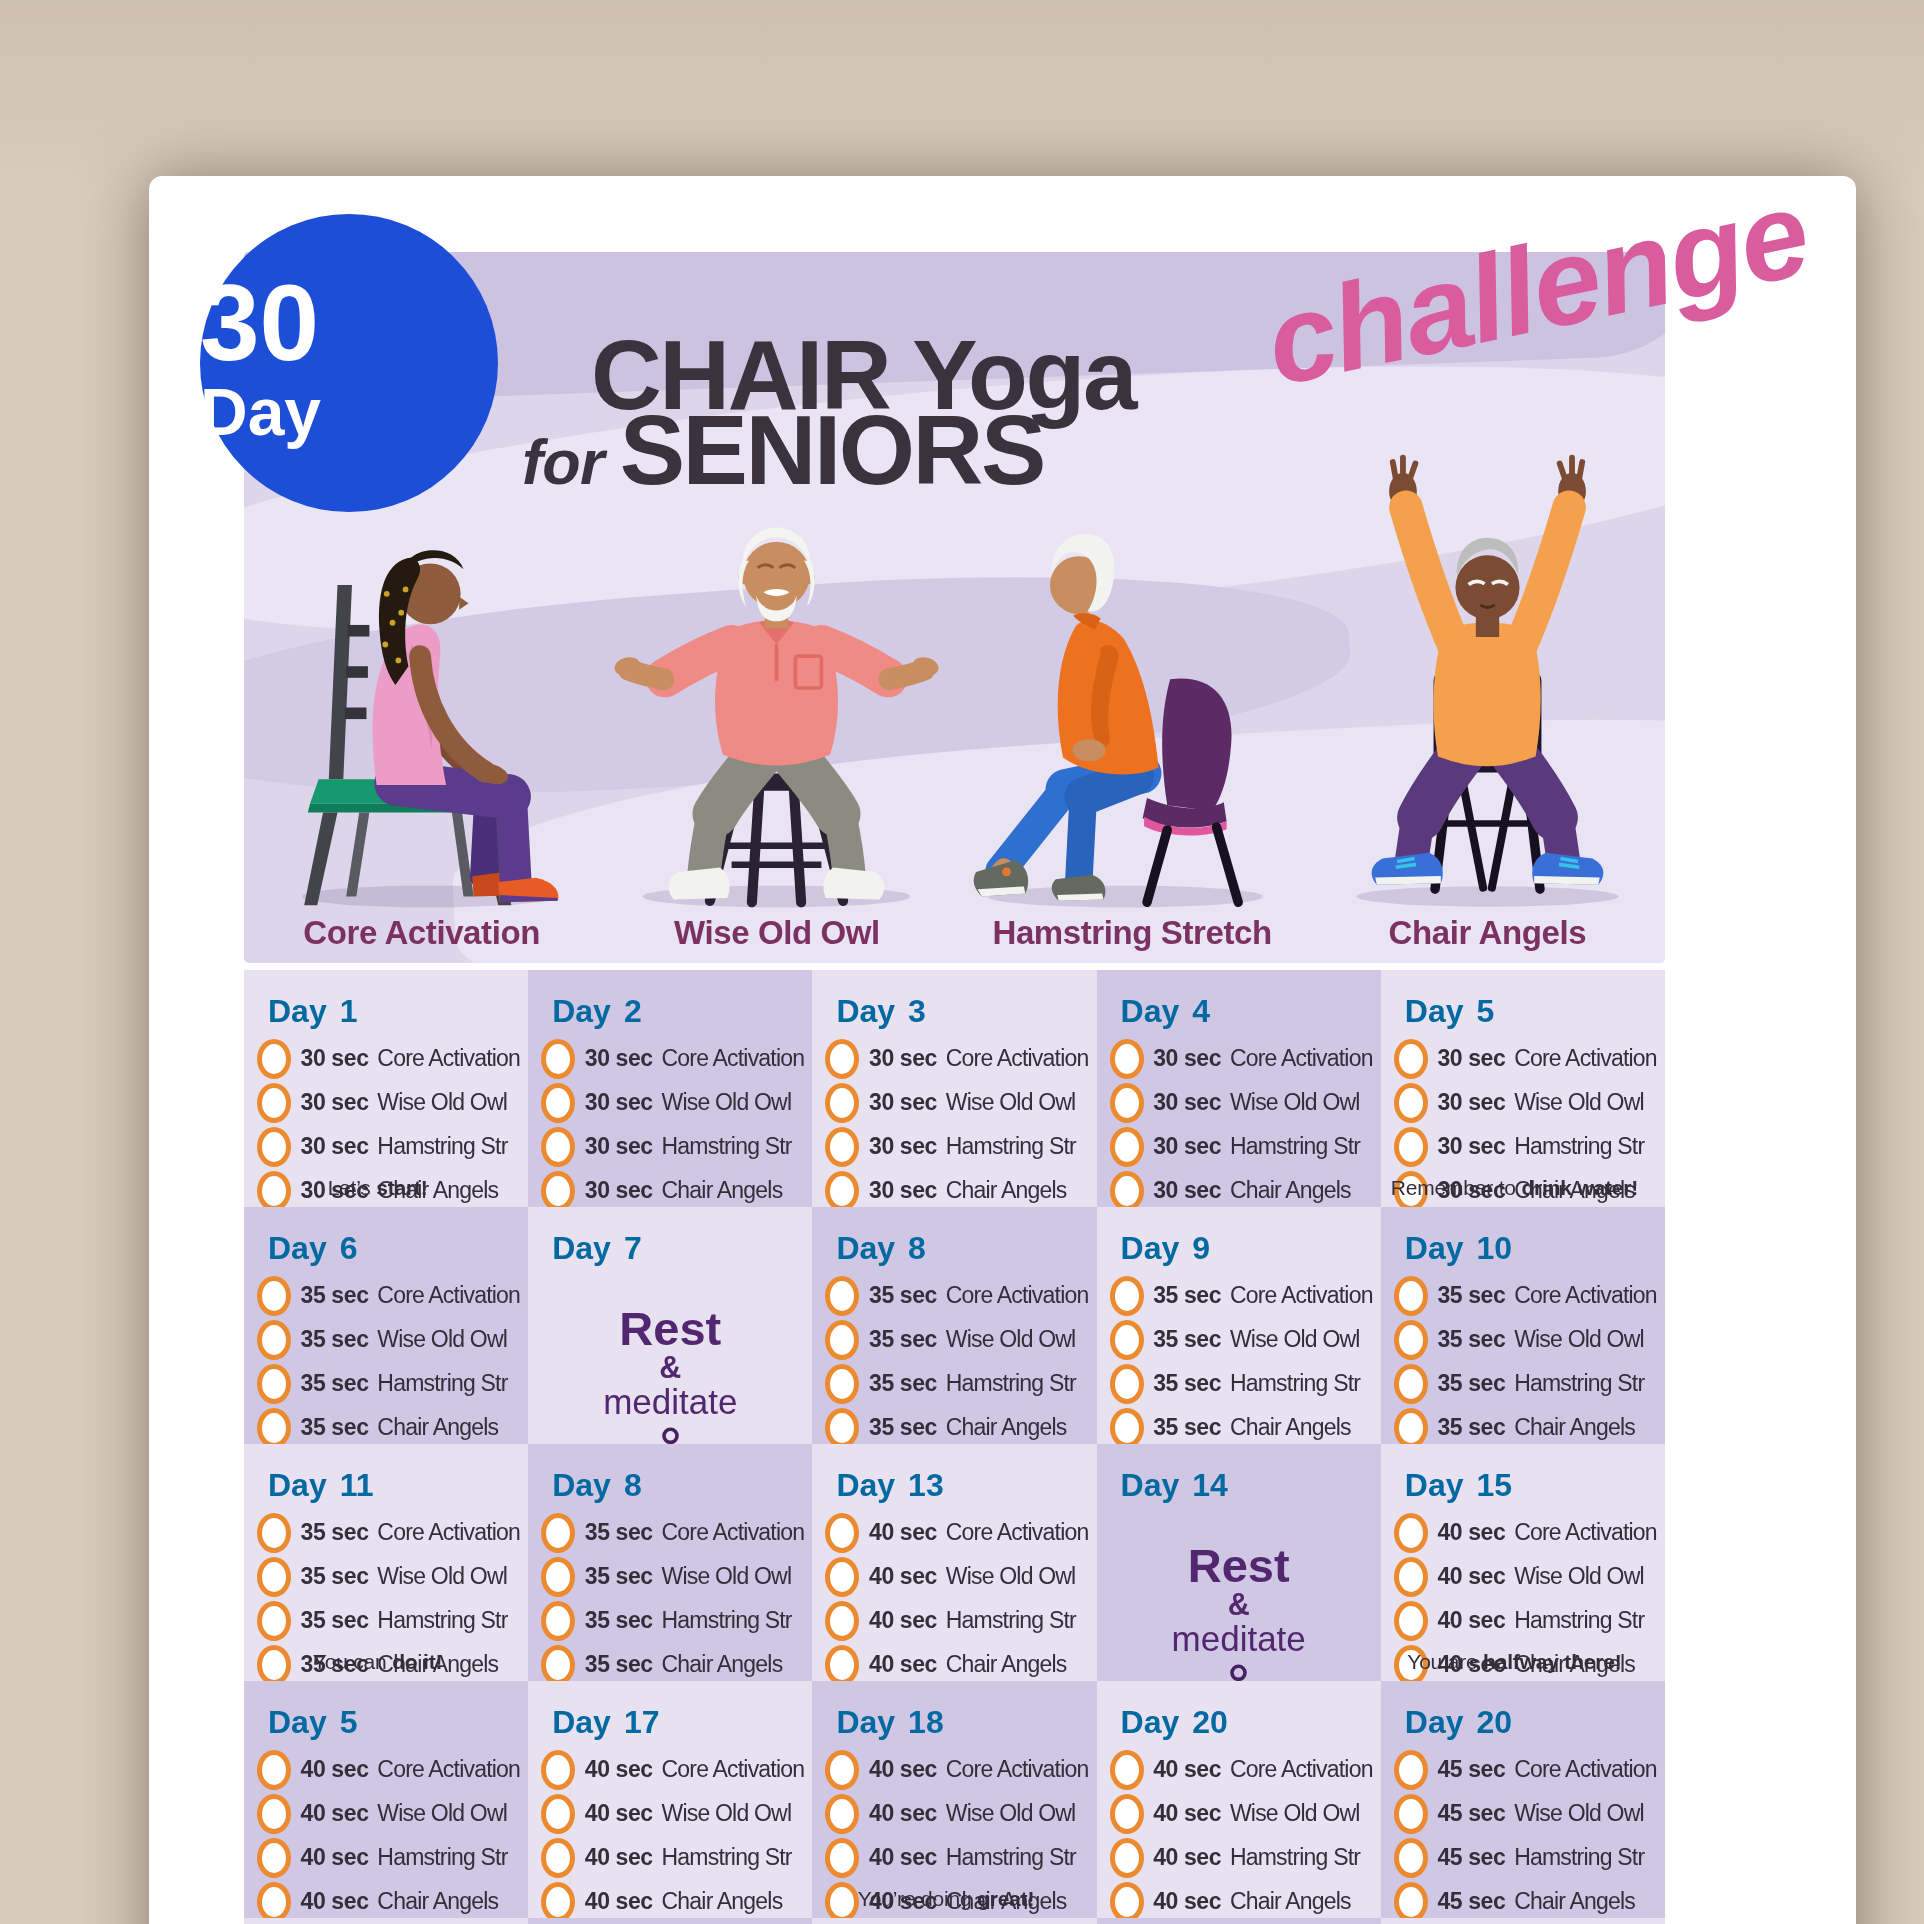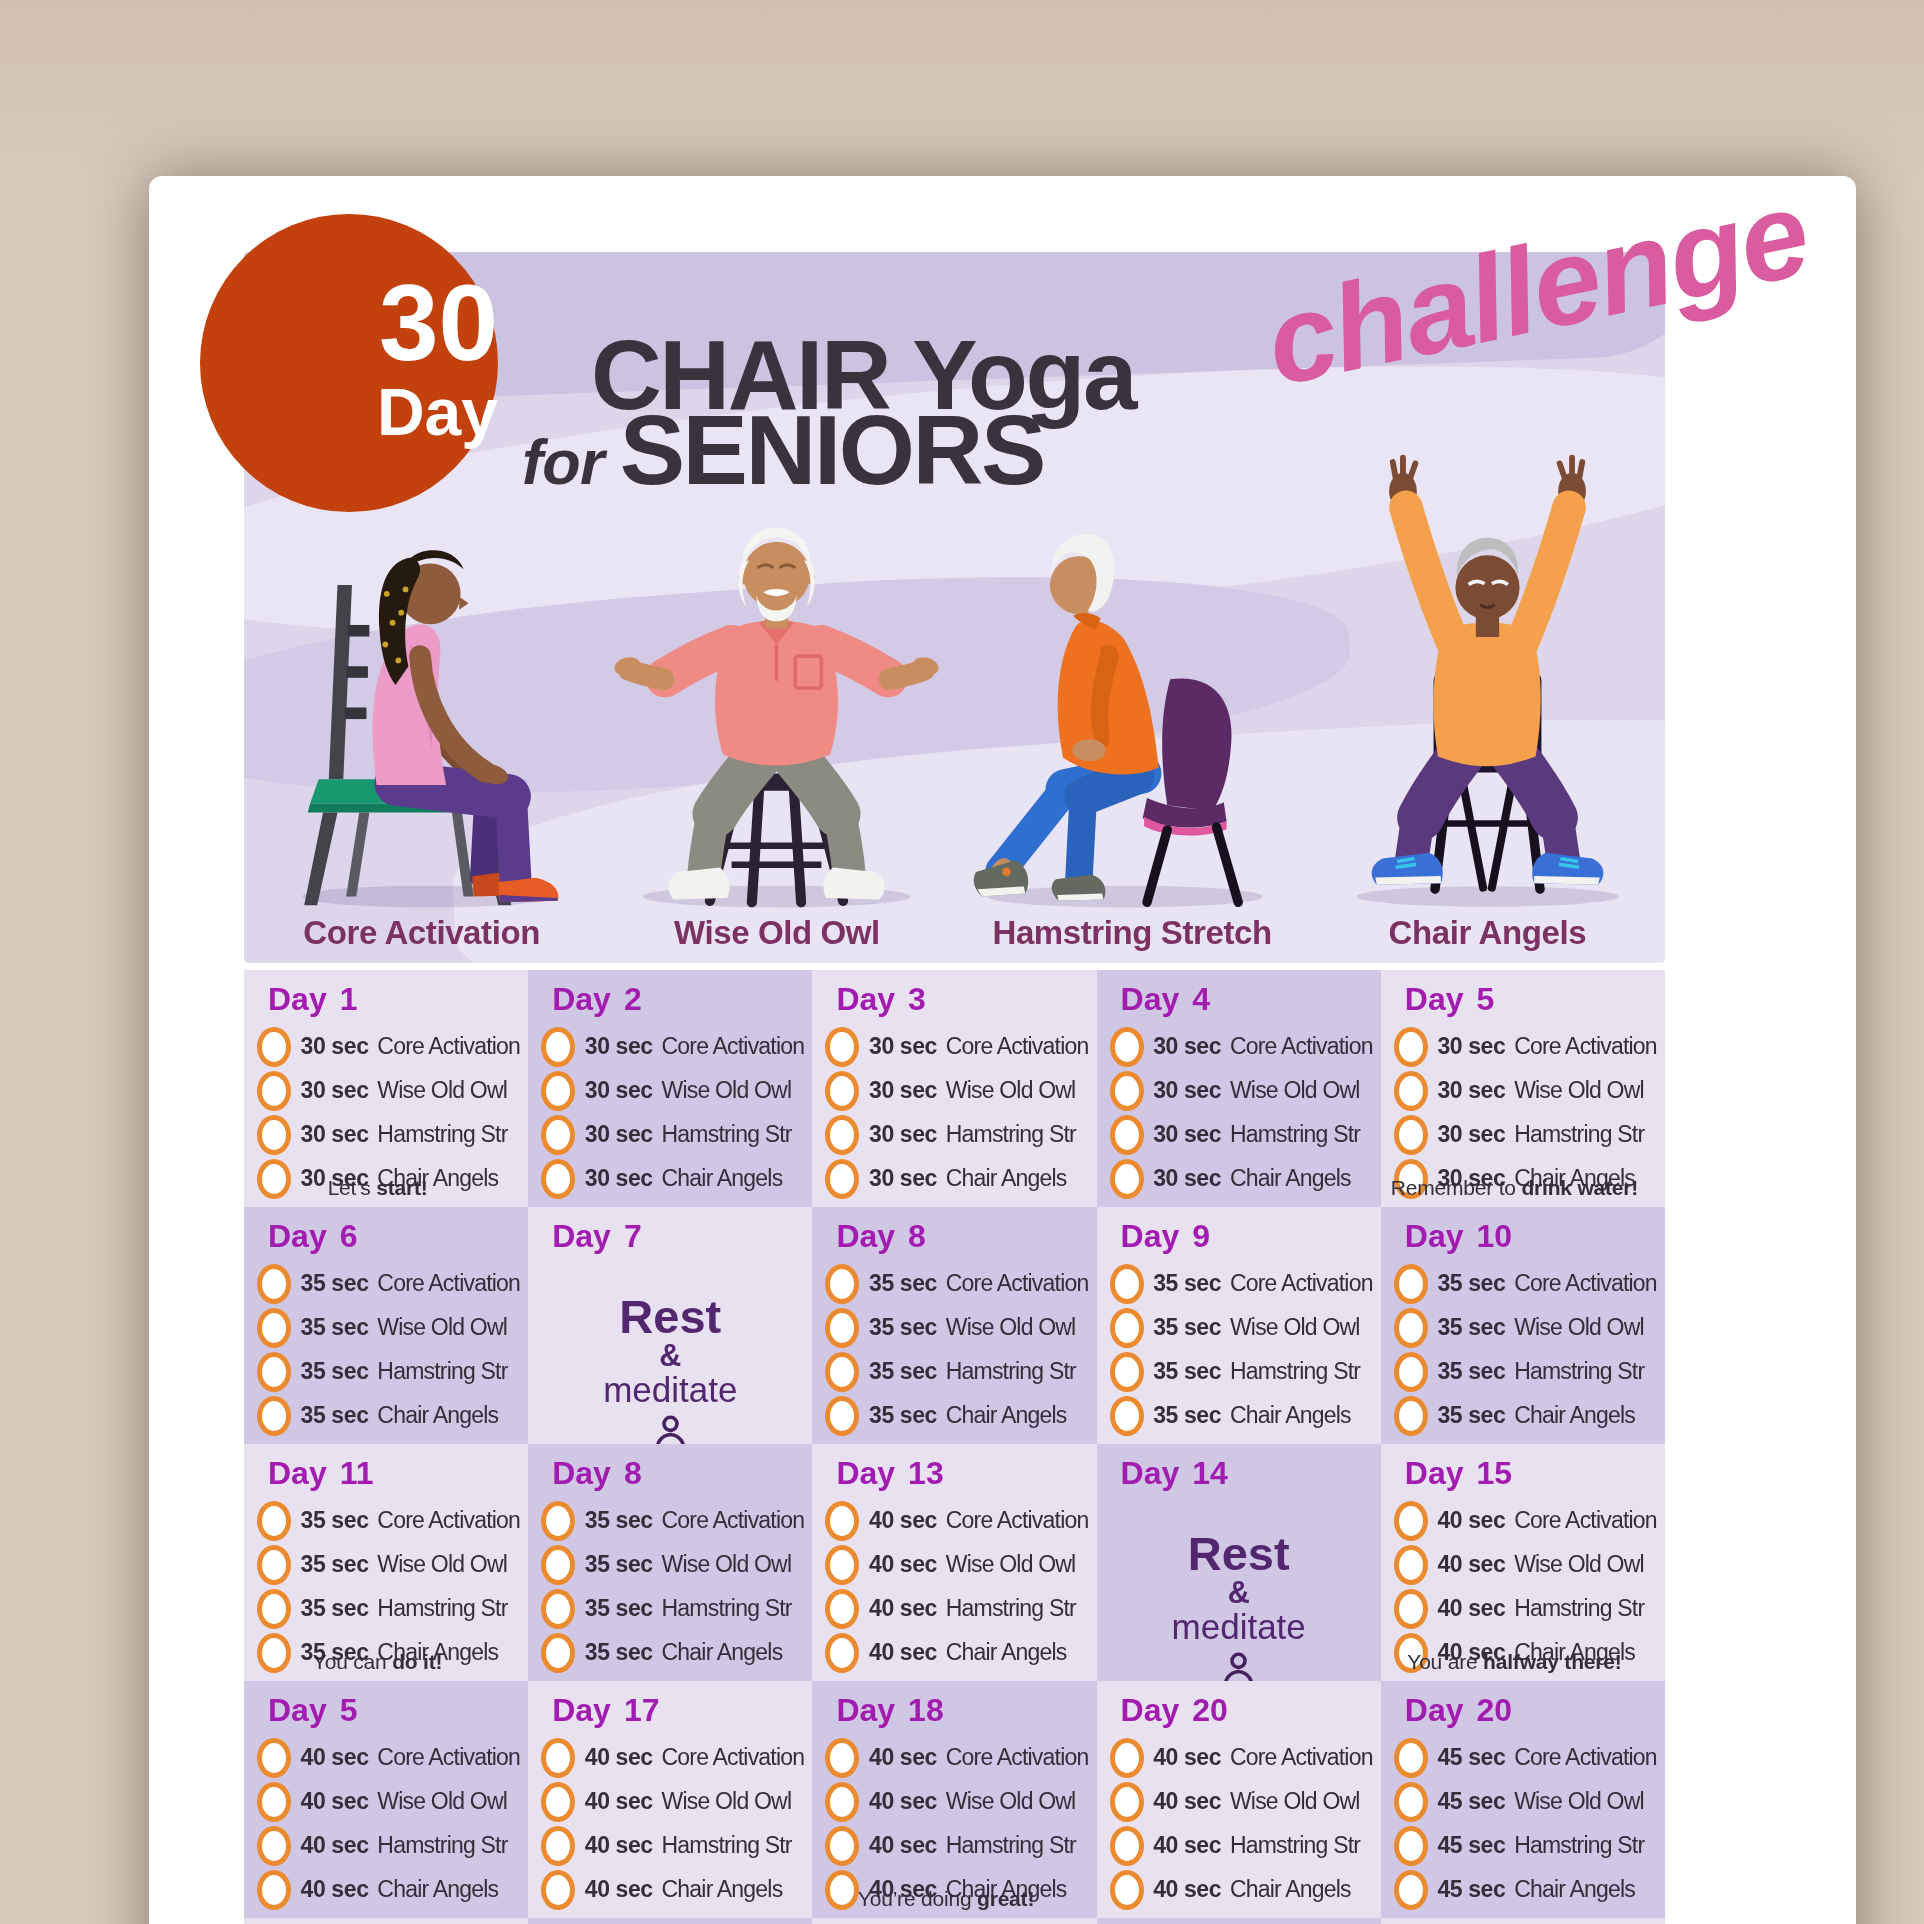--- a/index.html
+++ b/index.html
@@ -7,39 +7,39 @@
   .page{position:relative;width:1925px;height:1925px;background:linear-gradient(180deg,#cfc0b1 0%,#d8cabc 10%,#d8cabc 100%);overflow:hidden;}
   .poster{position:absolute;left:149px;top:176px;width:1707px;height:2085px;background:#ffffff;border-radius:13px 13px 0 0;box-shadow:0 3.2px 64px rgba(70,52,44,.55);}
   
   .panel{position:absolute;left:95px;top:76px;width:1421px;height:711px;background:#ddd6ea;overflow:hidden;border-radius:4.8px;}
   .band{position:absolute;}
   .band1{left:-48px;top:-32px;width:1524px;height:160px;background:#ccc3e0;transform:rotate(-2deg);border-radius:0 0 128px 24px;}
   .band2{left:-112px;top:136px;width:1684px;height:225px;background:#eae5f4;border-radius:50%;transform:rotate(-5deg);}
   .band3{left:-96px;top:337px;width:1203px;height:192px;background:#d3cbe6;border-radius:45%;transform:rotate(-4deg);}
   .band4{left:209px;top:481px;width:1604px;height:273px;background:#e9e4f3;border-radius:40%;transform:rotate(-3deg);}
   
-  .badge{position:absolute;left:51px;top:38px;width:298px;height:298px;border-radius:50%;background:#c2410c;color:#fff;text-align:right;z-index:5;}
+  .badge{position:absolute;left:51px;top:38px;width:298px;height:298px;border-radius:50%;background:#1d4ed8;color:#fff;text-align:left;z-index:5;}
   .badge-num{font-size:107px;font-weight:800;line-height:1;margin-top:56px;}
   .badge-word{font-size:66px;font-weight:700;line-height:1;margin-top:1.6px;}
   
   .title-line1{position:absolute;left:337px;top:95px;width:754px;text-align:center;font-size:98px;font-weight:800;color:#3a333d;letter-spacing:-2.4px;z-index:4;white-space:nowrap;margin-top:48px;}
   .title-line2{position:absolute;left:257px;top:218px;width:754px;text-align:center;font-size:98px;font-weight:800;color:#3a333d;letter-spacing:-2.4px;z-index:4;white-space:nowrap;}
   .title-line2 em{font-size:63px;font-weight:600;letter-spacing:-0.8px;padding-right:16px;font-style:italic;}
   .challenge{position:absolute;left:1075px;top:42px;width:626px;text-align:center;font-size:122px;font-weight:800;font-style:italic;color:#d85c9e;transform:rotate(-12deg);letter-spacing:-1.6px;z-index:6;white-space:nowrap;}
   
   .figures{position:absolute;left:0;bottom:0;width:100%;height:561px;display:flex;align-items:flex-end;z-index:3;}
   .fig-block{flex:1 1 0;display:flex;flex-direction:column;align-items:center;justify-content:flex-end;padding-bottom:11.2px;}
   .fig-block svg{display:block;}
   .pose-label{margin-top:3.2px;font-size:33px;font-weight:800;color:#7b3263;letter-spacing:-0.4px;white-space:nowrap;}
   
   .grid{position:absolute;left:95px;top:794px;width:1421px;display:grid;grid-template-columns:repeat(5,1fr);grid-auto-rows:237px;z-index:2;}
   .cell{position:relative;overflow:hidden;}
   .cell.light{background:#e7e1f0;}
   .cell.dark{background:#cfc7e3;}
-  .day-h{padding:13px 0 0 24px;font-size:32px;font-weight:800;color:#a21caf;line-height:1;}
+  .day-h{padding:25px 0 0 24px;font-size:32px;font-weight:800;color:#0369a1;line-height:1;}
   .day-h .num{margin-left:13px;}
   .items{padding:9.6px 0 0 13px;}
   .item{display:flex;align-items:center;height:44px;white-space:nowrap;overflow:hidden;}
   .cb{flex:0 0 auto;width:34px;height:40px;border:5.6px solid #eb8a2f;border-radius:50%;background:#ffffff;margin-right:9.6px;box-sizing:border-box;}
   .dur{font-size:23px;font-weight:700;color:#332e3a;margin-right:8.8px;letter-spacing:-0.4px;}
   .ex{font-size:23px;font-weight:400;color:#332e3a;letter-spacing:-0.8px;}
   .note{position:absolute;left:0;right:17px;bottom:7.2px;text-align:center;font-size:21px;color:#332e3a;letter-spacing:-0.2px;}
   .rest-box{text-align:center;margin-top:1.6px;color:#52276f;}
   .rest-t{font-size:47px;font-weight:800;line-height:1.05;margin-top:40px;}
   .rest-a{font-size:30.5px;font-weight:700;line-height:0.95;}

